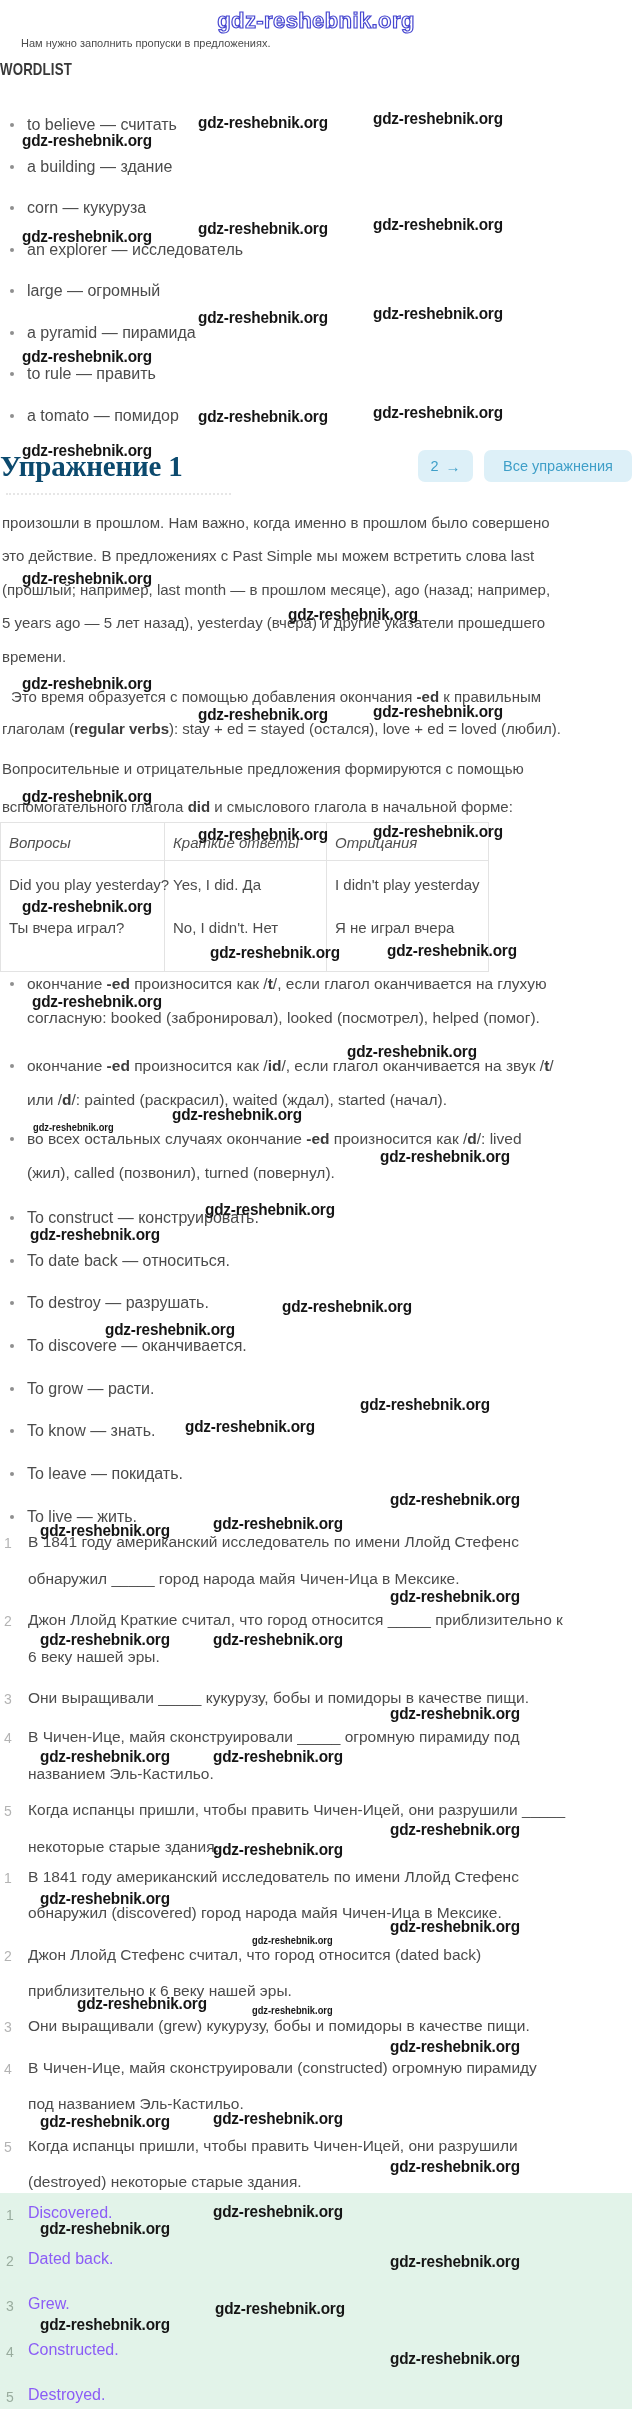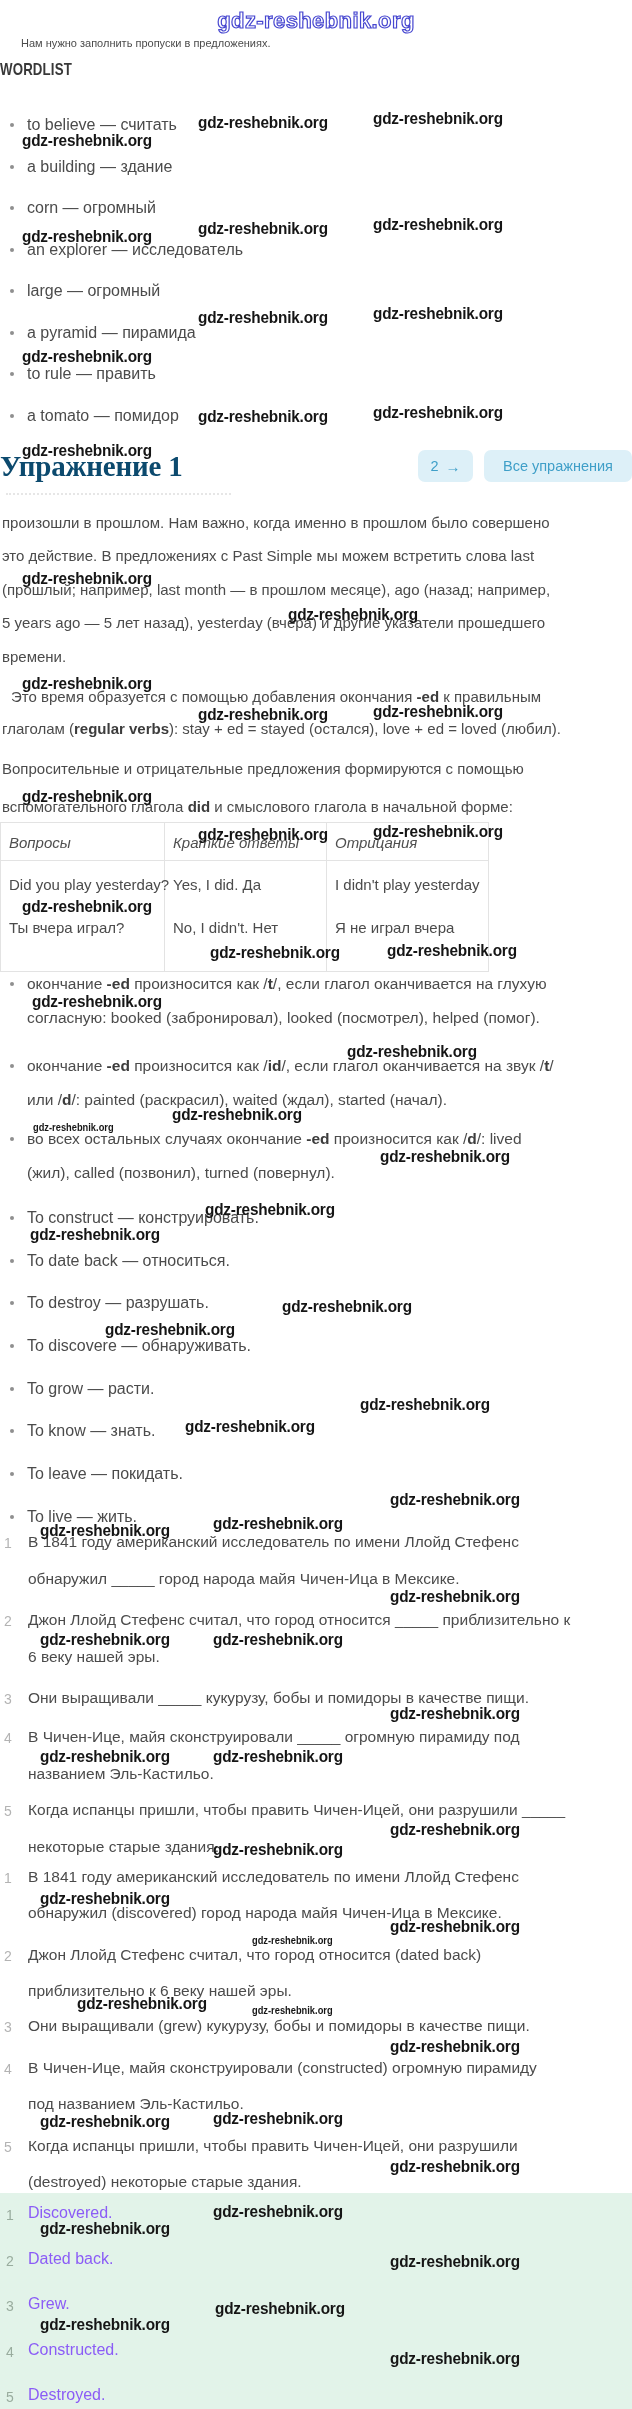--- a/index.html
+++ b/index.html
@@ -169,21 +169,21 @@
   <div class="b-item">
       <span class="dot"></span>
       <span class="b-text">to believe — считать</span>
     </div>
       <div class="b-item">
       <span class="dot"></span>
       <span class="b-text">a building — здание</span>
     </div>
       <div class="b-item">
       <span class="dot"></span>
-      <span class="b-text">corn — огромный</span>
+      <span class="b-text">corn — кукуруза</span>
     </div>
       <div class="b-item">
       <span class="dot"></span>
       <span class="b-text">an explorer — исследователь</span>
     </div>
       <div class="b-item">
       <span class="dot"></span>
       <span class="b-text">large — огромный</span>
     </div>
       <div class="b-item">
@@ -285,21 +285,21 @@
       <div class="b-item">
       <span class="dot"></span>
       <span class="b-text">To date back — относиться.</span>
     </div>
       <div class="b-item">
       <span class="dot"></span>
       <span class="b-text">To destroy — разрушать.</span>
     </div>
       <div class="b-item">
       <span class="dot"></span>
-      <span class="b-text">To discovere — обнаруживать.</span>
+      <span class="b-text">To discovere — оканчивается.</span>
     </div>
       <div class="b-item">
       <span class="dot"></span>
       <span class="b-text">To grow — расти.</span>
     </div>
       <div class="b-item">
       <span class="dot"></span>
       <span class="b-text">To know — знать.</span>
     </div>
       <div class="b-item">
@@ -316,21 +316,21 @@
       <div class="num-item">
         <span class="num">1</span>
         <div class="nlines">
           <div class="line">В 1841 году американский исследователь по имени Ллойд Стефенс</div>
           <div class="line">обнаружил _____ город народа майя Чичен-Ица в Мексике.</div>
         </div>
       </div>
       <div class="num-item">
         <span class="num">2</span>
         <div class="nlines">
-          <div class="line">Джон Ллойд Стефенс считал, что город относится _____ приблизительно к</div>
+          <div class="line">Джон Ллойд Краткие считал, что город относится _____ приблизительно к</div>
           <div class="line">6 веку нашей эры.</div>
         </div>
       </div>
       <div class="num-item">
         <span class="num">3</span>
         <div class="nlines">
           <div class="line">Они выращивали _____ кукурузу, бобы и помидоры в качестве пищи.</div>
         </div>
       </div>
       <div class="num-item">

